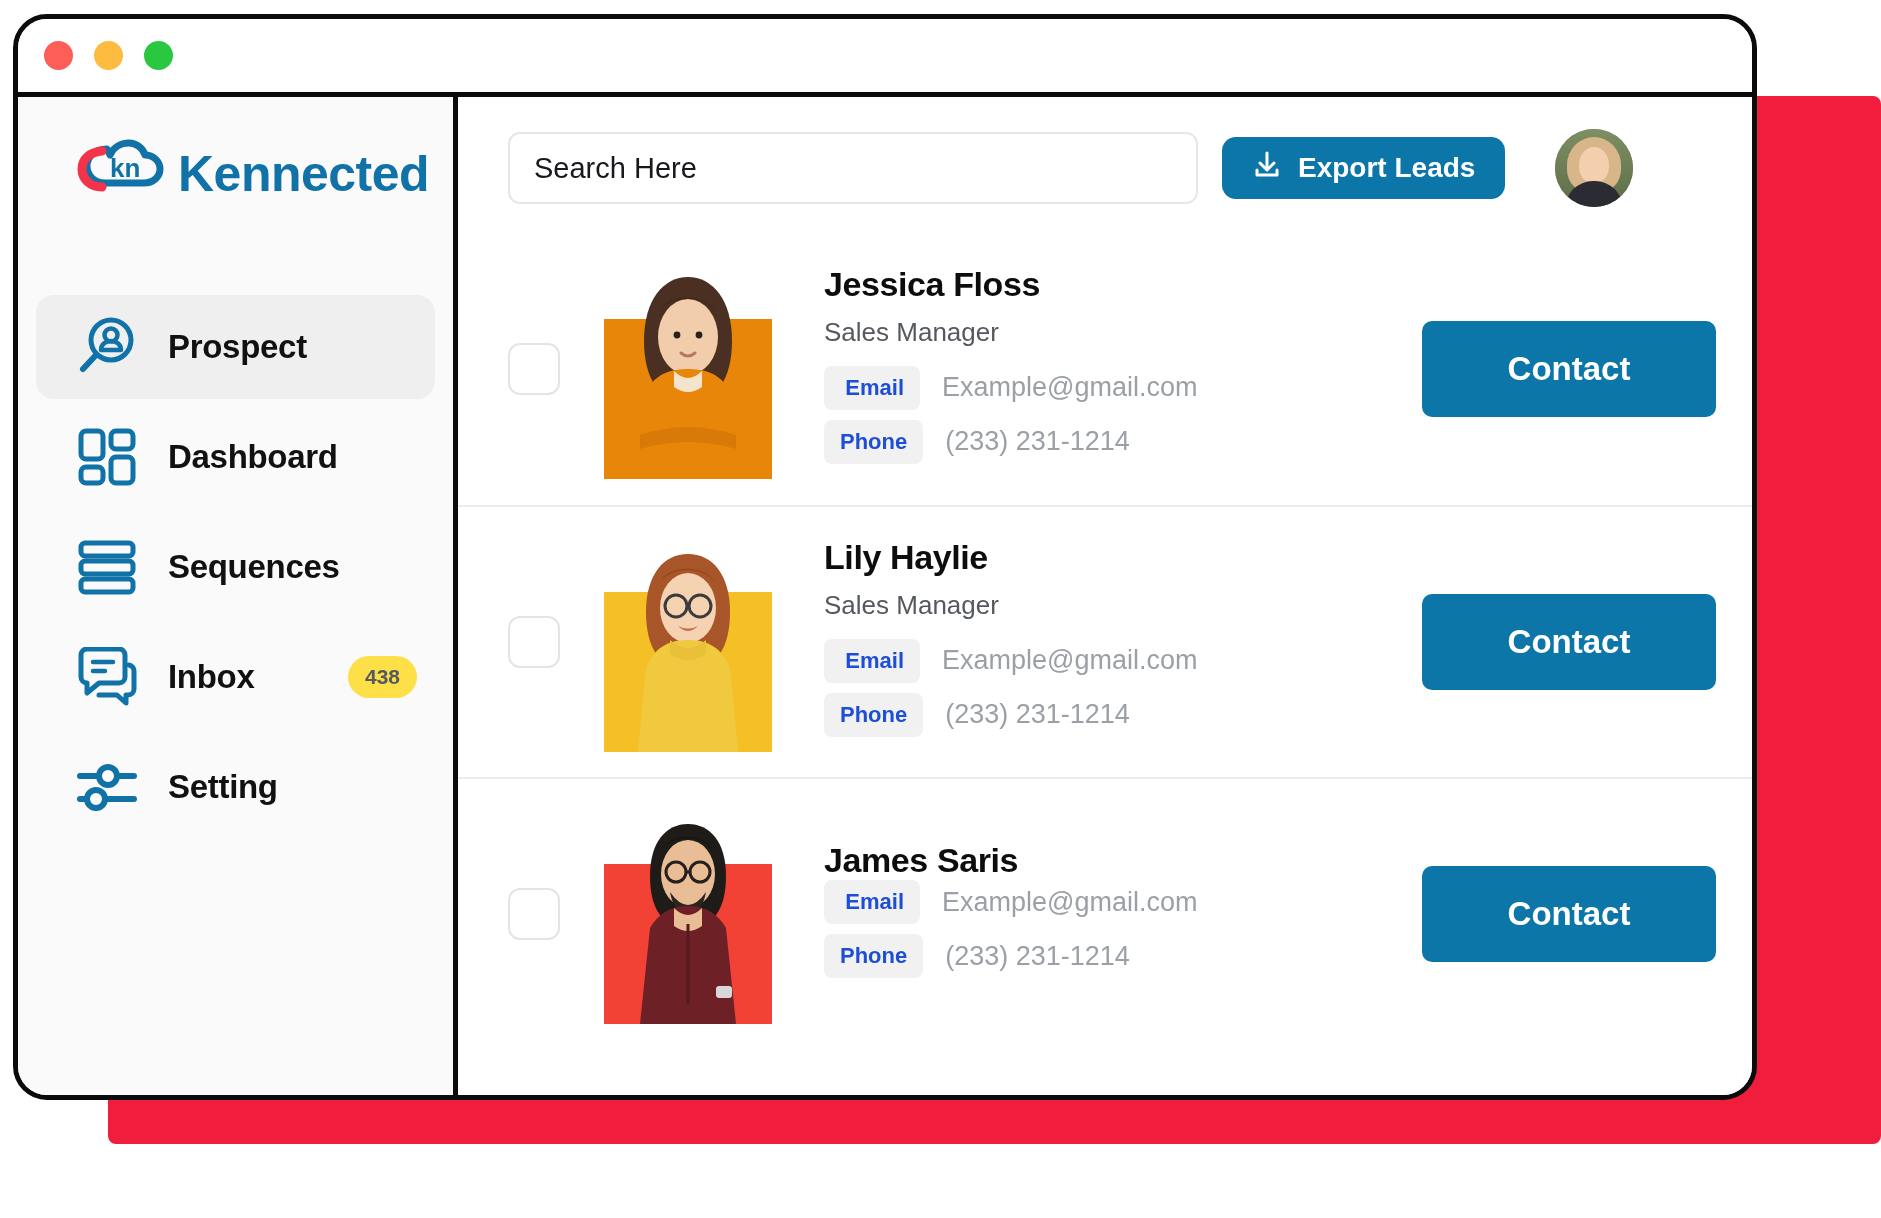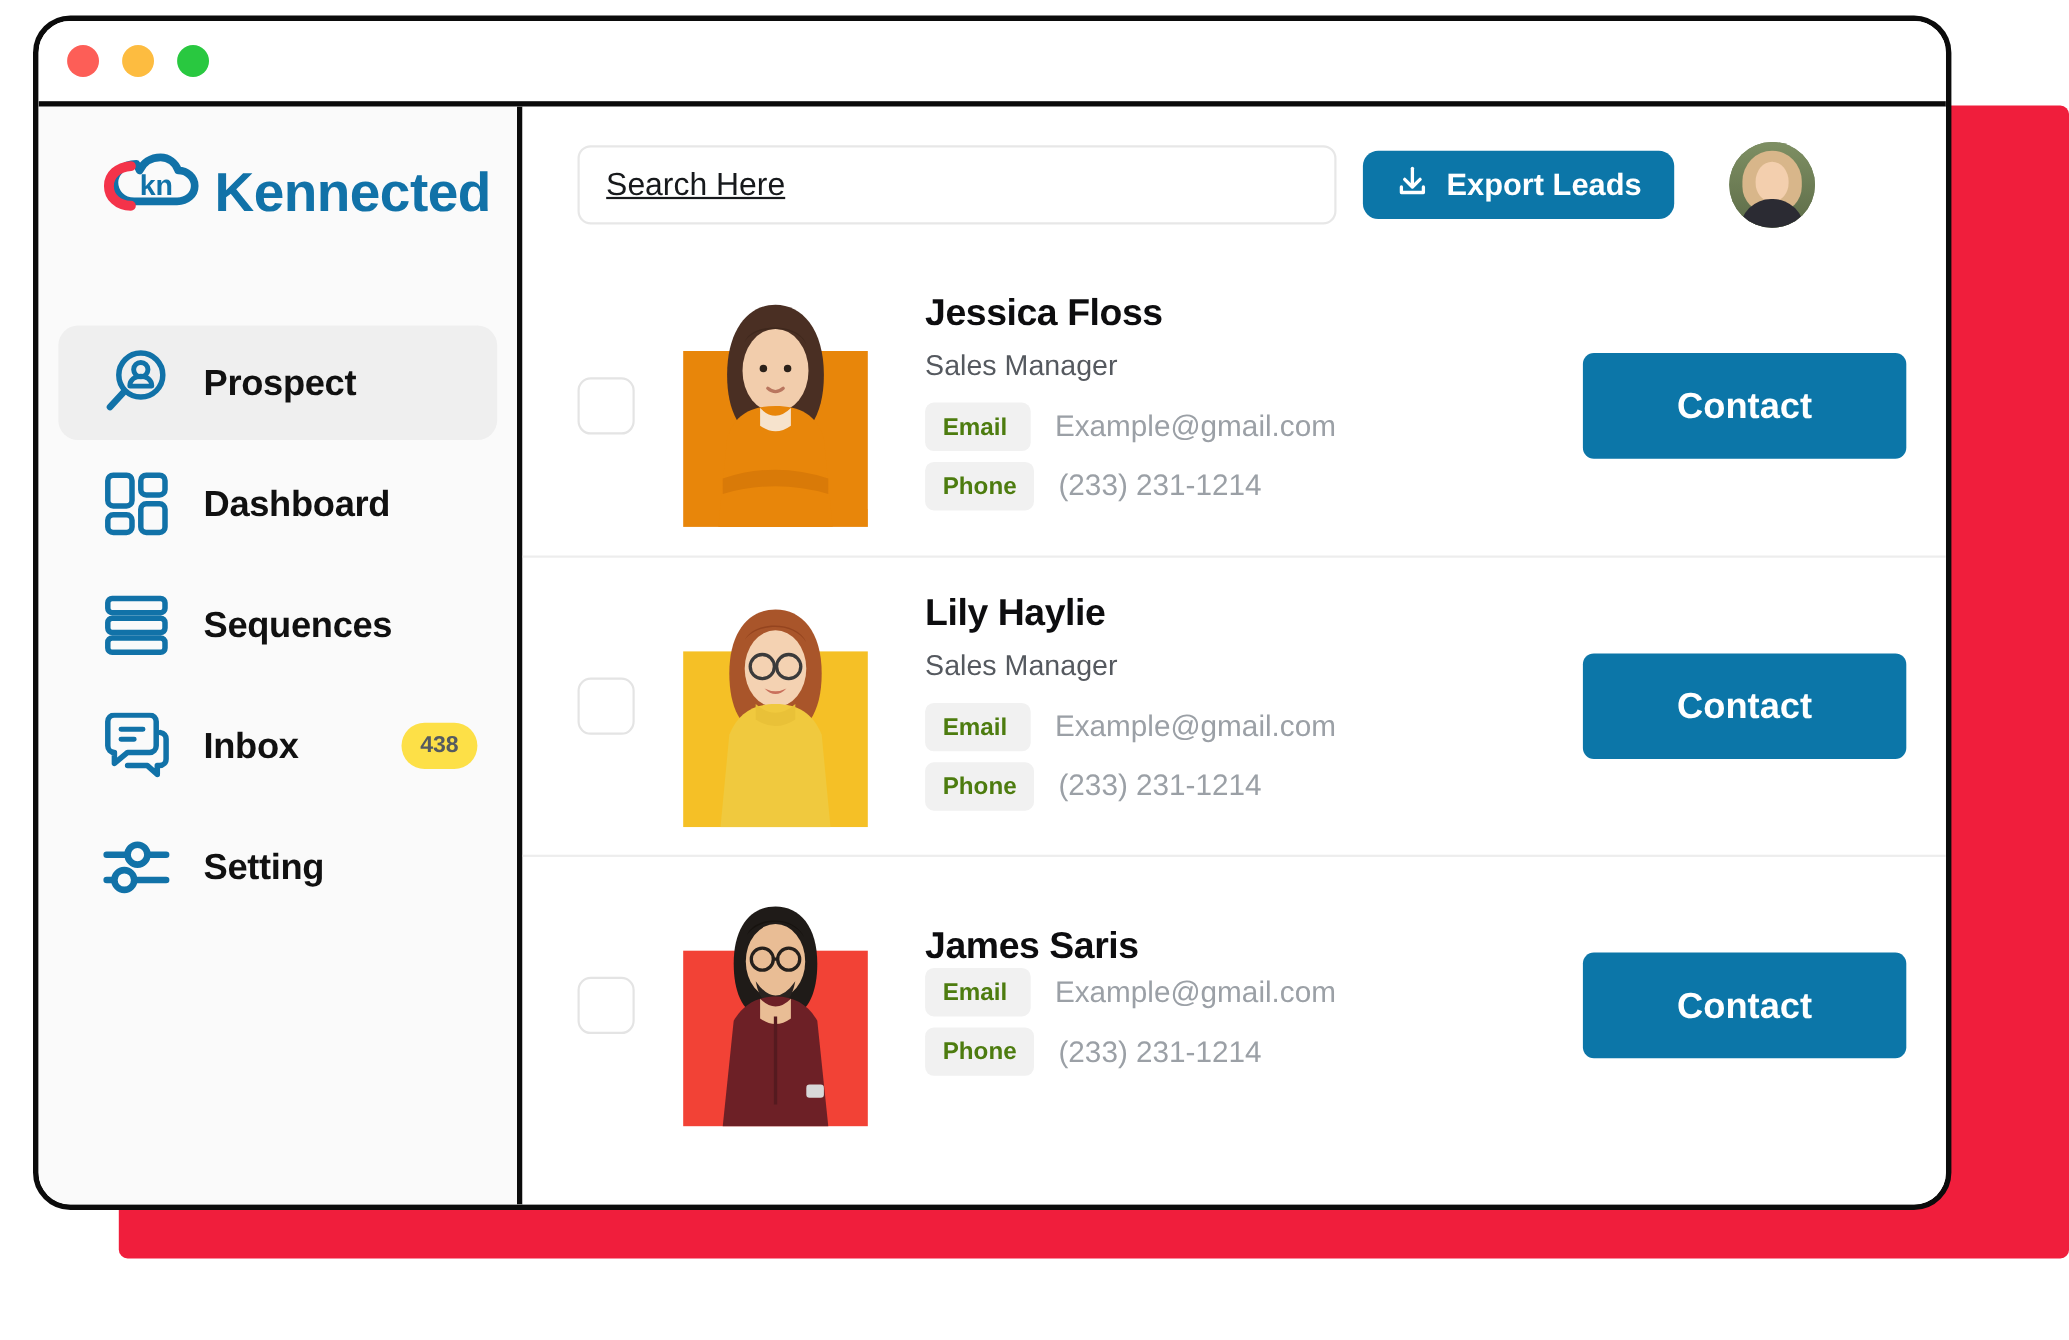--- a/index.html
+++ b/index.html
@@ -25,21 +25,21 @@
     top: 96px;
     width: 1773px;
     height: 1048px;
     background: #f01e3c;
     border-radius: 8px;
   }
 
   
   .window {
     position: absolute;
-    left: 30px;
+    left: 13px;
     top: 14px;
     width: 1744px;
     height: 1086px;
     background: #ffffff;
     border: 5px solid #0b0b0b;
     border-radius: 34px;
     overflow: hidden;
     display: flex;
     flex-direction: column;
   }
@@ -133,21 +133,20 @@
     max-width: 690px;
   }
   .search-box input {
     border: 0;
     outline: 0;
     width: 100%;
     font-family: "Liberation Sans", sans-serif;
     font-size: 29px;
     color: #17191c;
     background: transparent;
-    text-decoration: underline;
   }
   .search-box input::placeholder { color: #17191c; opacity: 1; }
   .export-btn {
     display: flex;
     align-items: center;
     gap: 16px;
     height: 62px;
     padding: 0 30px;
     background: #0c76a8;
     border: 0;
@@ -227,27 +226,27 @@
   }
   .lead-role {
     font-size: 26px;
     color: #55595f;
     margin-top: 12px;
     margin-bottom: 18px;
   }
   .kv { display: flex; align-items: center; gap: 22px; margin-bottom: 10px; }
   .chip {
     background: #f1f1f1;
-    color: #4d7c0f;
+    color: #1d4ed8;
     font-size: 22px;
     font-weight: 600;
     padding: 9px 16px;
     border-radius: 8px;
     min-width: 96px;
-    text-align: left;
+    text-align: right;
   }
   .kv-val { font-size: 27px; color: #9ba0a6; }
   .contact-btn {
     flex: 0 0 auto;
     width: 294px;
     height: 96px;
     background: #0c76a8;
     border: 0;
     border-radius: 10px;
     color: #ffffff;

